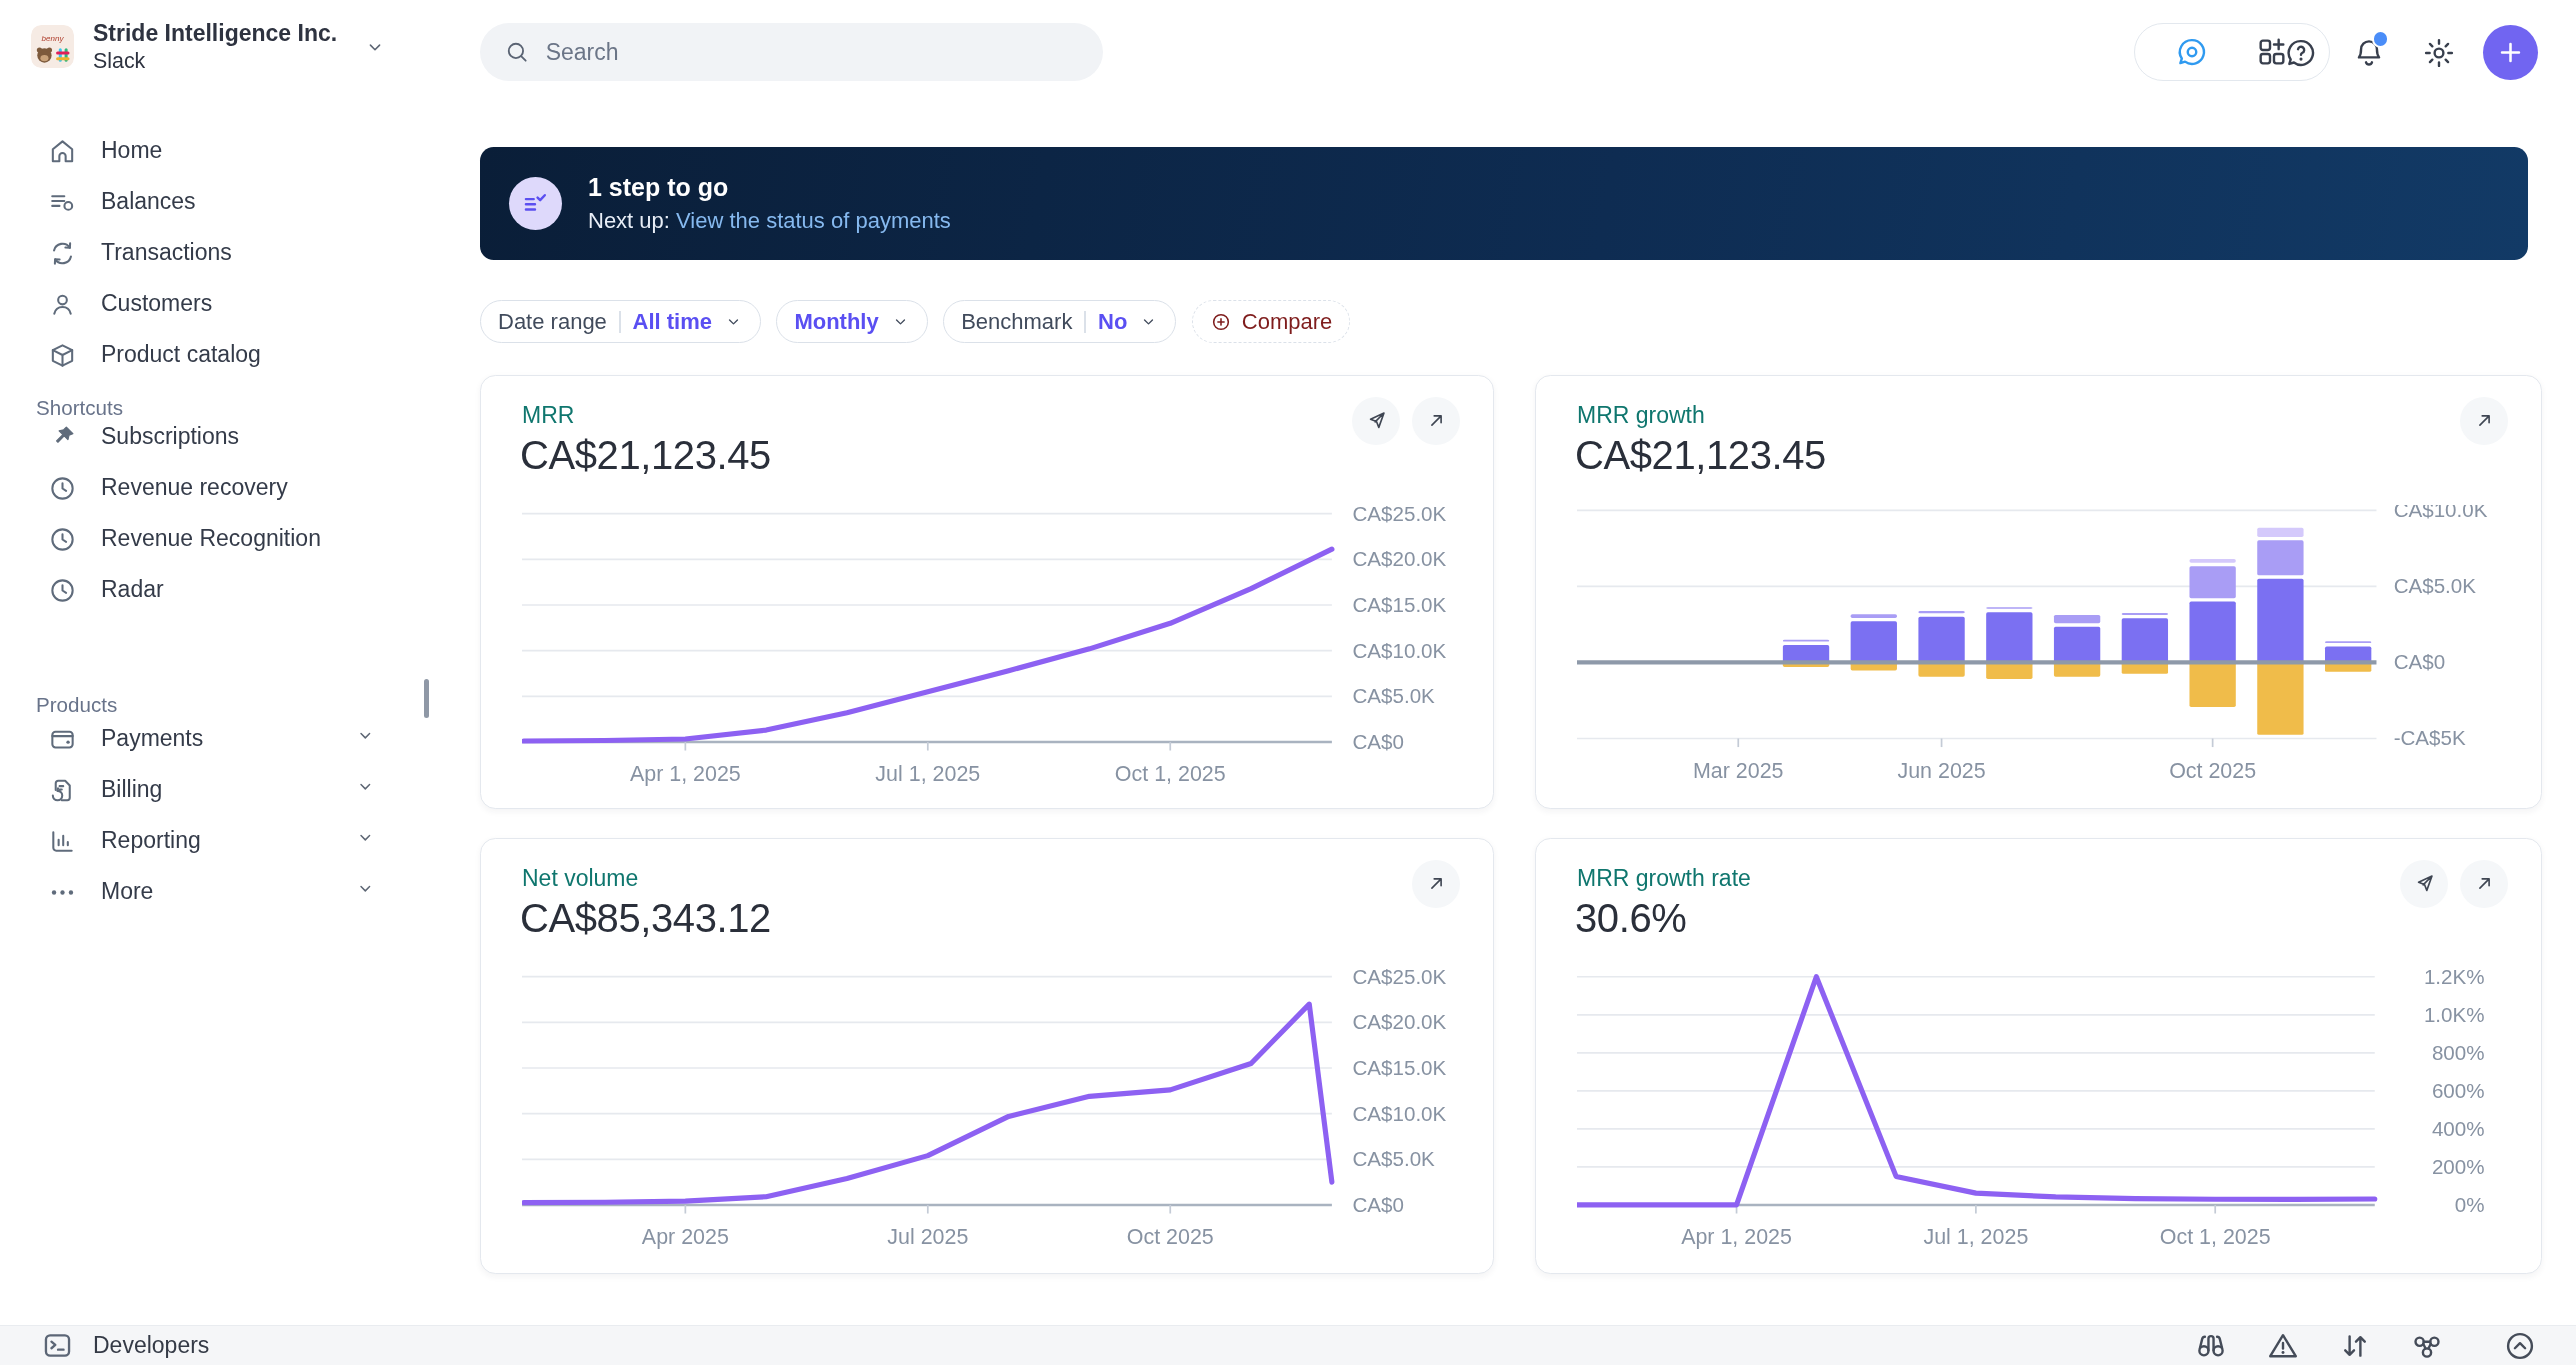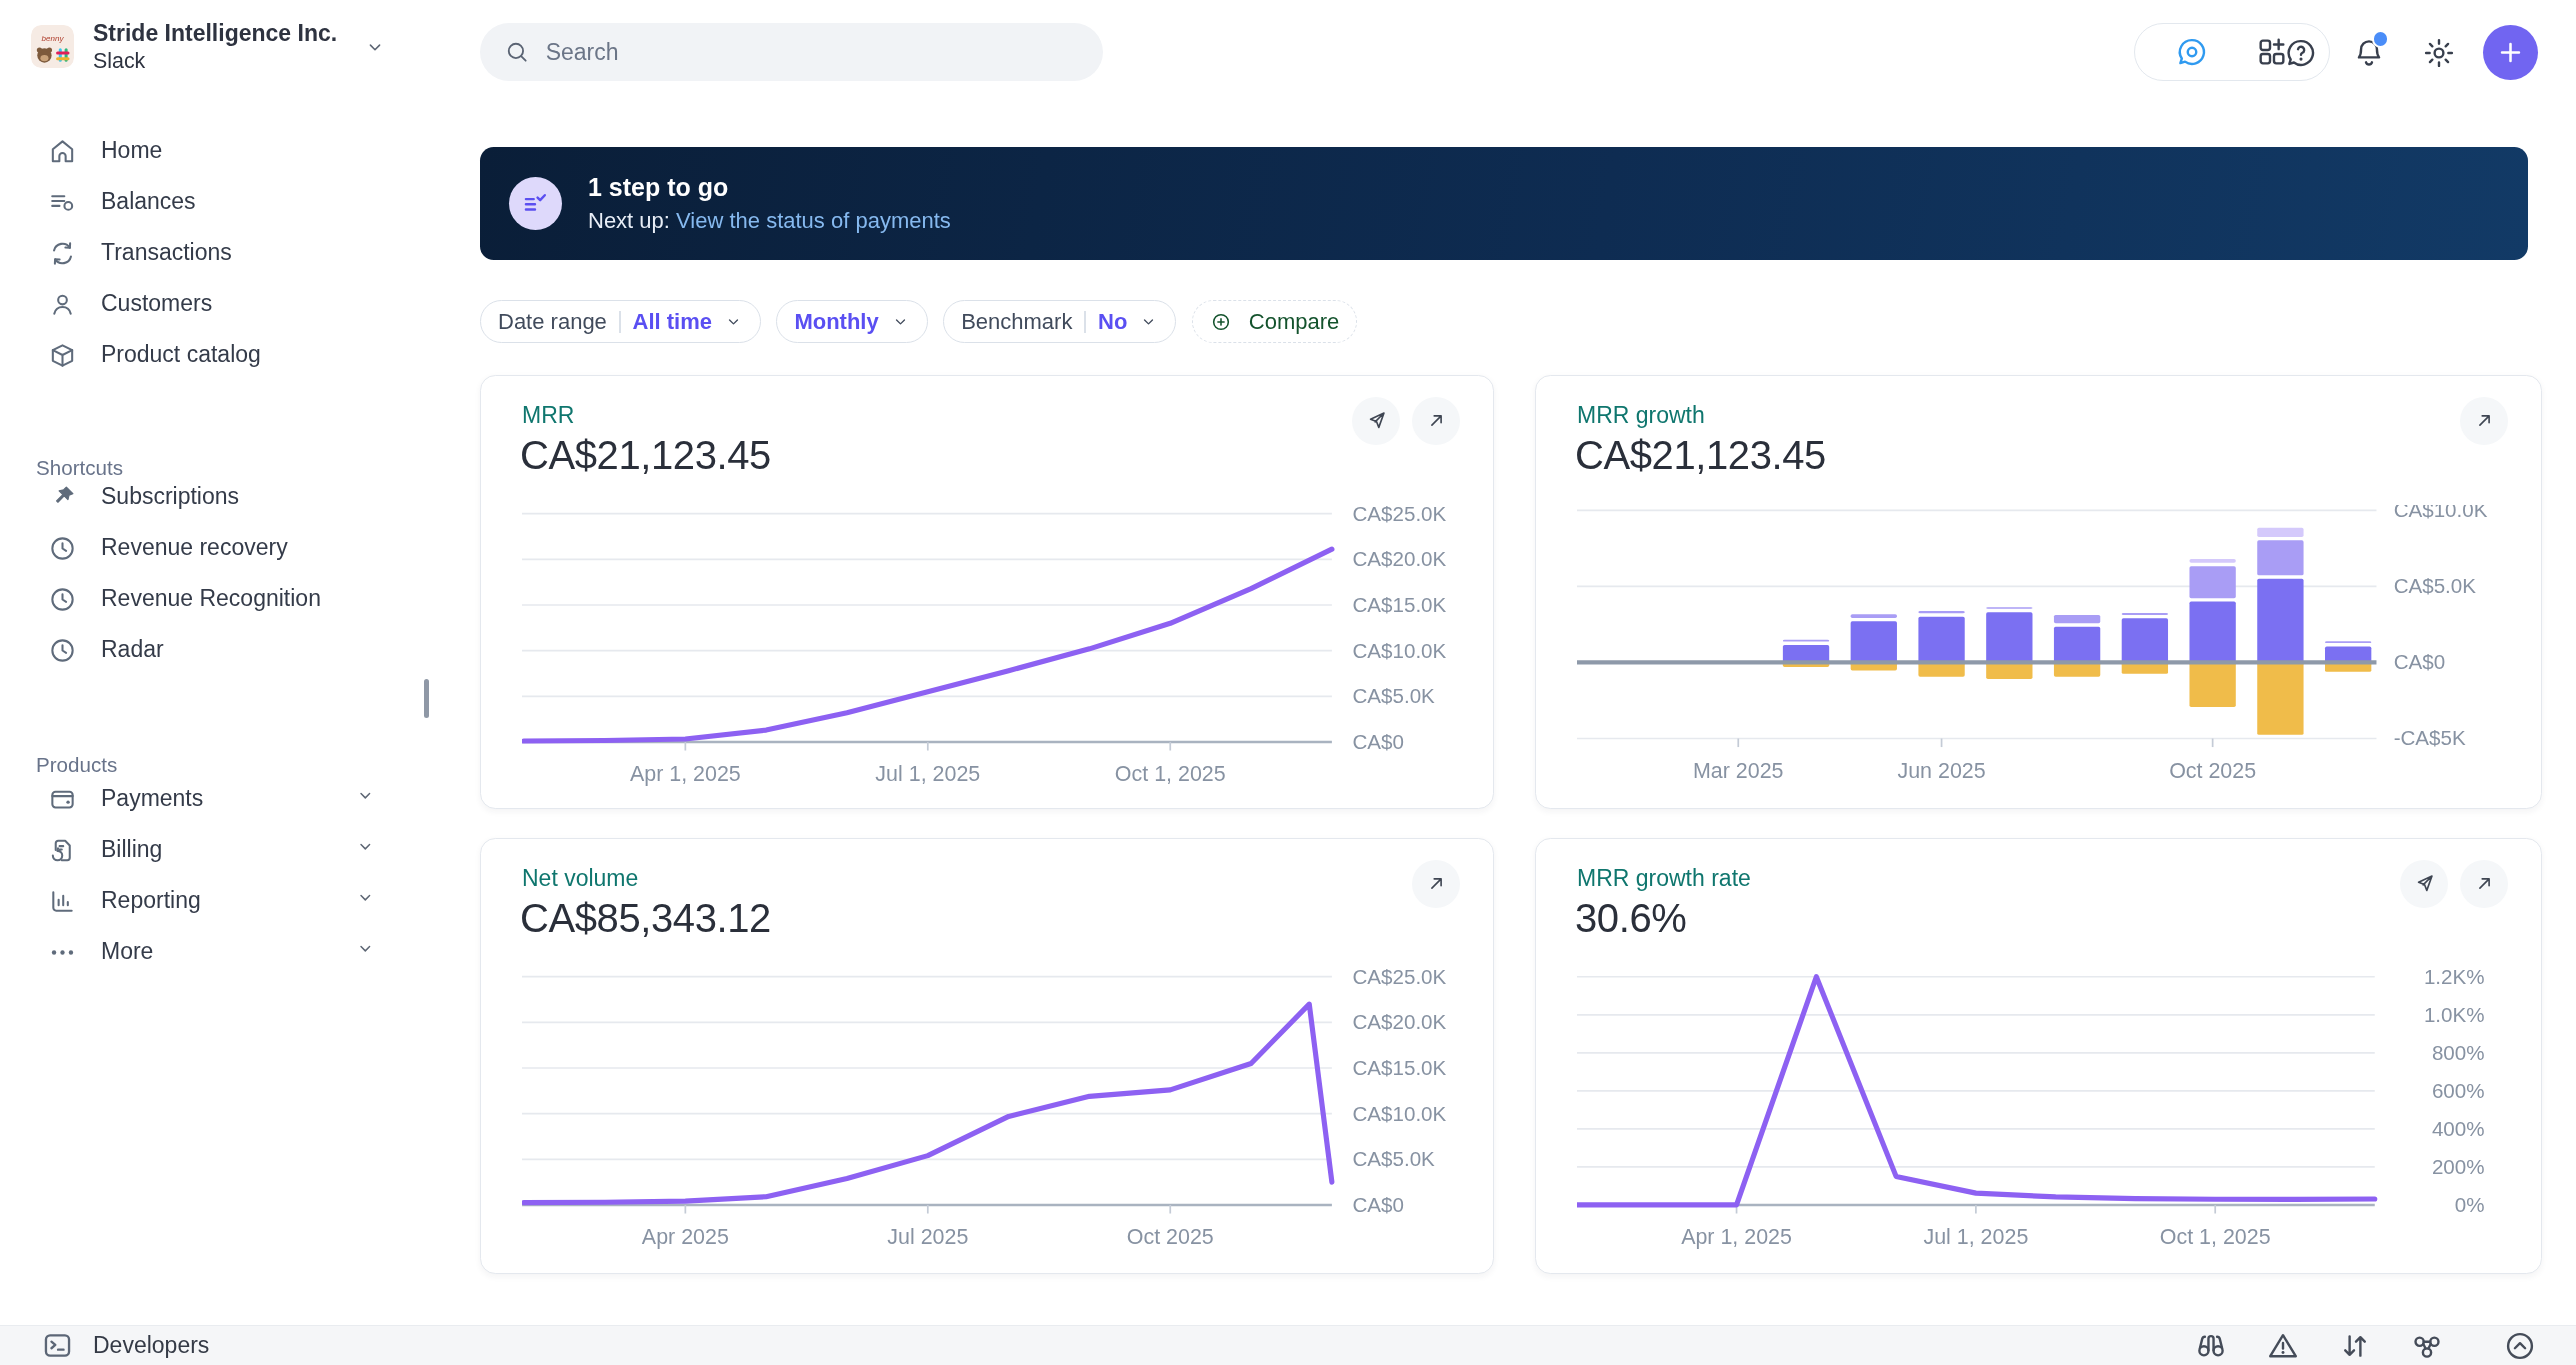--- a/index.html
+++ b/index.html
@@ -15,21 +15,21 @@
   .ws-name{font-size:23px;font-weight:700;color:#2e3340}
   .ws-sub{font-size:21.4px;color:#2e3340}
   .ws-chev{margin-left:auto;margin-right:22px;color:#5c6573;width:22px;height:22px}
   .nav{position:absolute;left:0;top:137px;width:429px}
   .nav-item{display:flex;align-items:flex-start;height:51px;padding-left:48px;gap:24px;
             font-size:23px;color:#343b49;cursor:pointer}
   .nav-item .nico{width:29px;height:29px;color:#5f6b7b;flex:0 0 auto}
   .nav-item.active{color:#5a4ff2;font-weight:700}
   .nav-item.active .nico{color:#5a4ff2}
   .sec-label{padding-left:36px;font-size:20.6px;color:#68738a;height:31px;display:flex;align-items:center}
-  .sec-shortcuts{margin-top:60px}
+  .sec-shortcuts{}
   .sec-products{margin-top:62px;margin-bottom:5.1px}
   .nav-item .chev{margin-left:auto;margin-right:53px;width:20.6px;height:20.6px;color:#5c6573}
   .resize-handle{position:absolute;left:424px;top:679px;width:5.1px;height:39px;border-radius:2.6px;background:#8f98a6;cursor:col-resize}
 
   
   .search{position:absolute;left:480px;top:23px;width:623px;height:58px;border-radius:29px;
           background:#f1f3f6;display:flex;align-items:center;padding:0 0 0 24px;box-sizing:border-box;gap:13.7px}
   .search .sic{width:26px;height:26px;color:#5a6373;flex:0 0 auto}
   .search input{border:none;background:transparent;outline:none;font-size:23px;color:#6d28d9;
                 font-family:"Liberation Sans",sans-serif;width:515px}
@@ -64,21 +64,21 @@
           padding:0 22px;font-size:23px;font-weight:600;color:#132c47;cursor:pointer}
   .bn-btn .ic{width:20.6px;height:20.6px;stroke-width:2}
 
   
   .filters{position:absolute;left:480px;top:300px;display:flex;align-items:center;gap:15.4px}
   .fpill{height:43px;border:1.7px solid #dbe1e9;border-radius:21.4px;display:flex;align-items:center;
          gap:12px;padding:2px 17px;font-size:22px;color:#414b5c;background:#fff;box-sizing:border-box;cursor:pointer}
   .fpill .val{color:#5a4ff2;font-weight:600}
   .fpill .div{width:1.7px;height:22px;background:#dbe1e9}
   .fpill .chev{width:19px;height:19px;color:#414b5c}
-  .fpill.dashed{border-style:dashed;color:#14532d;gap:17px}
+  .fpill.dashed{border-style:dashed;color:#7f1d1d;gap:10px}
   .fpill.dashed .ic{width:22px;height:22px}
 
   
   .card{position:absolute;background:#fff;border:1.7px solid #e4e8ee;border-radius:15.4px;
         box-shadow:0 2.6px 6.9px rgba(35,38,59,.05)}
   .c1{left:480px;top:375px;width:1012px;height:432px}
   .c2{left:1535px;top:375px;width:1005px;height:432px}
   .c3{left:480px;top:838px;width:1012px;height:434px}
   .c4{left:1535px;top:838px;width:1005px;height:434px}
   .card-title{position:absolute;left:41px;top:26px;font-size:23px;color:#0f766e}

